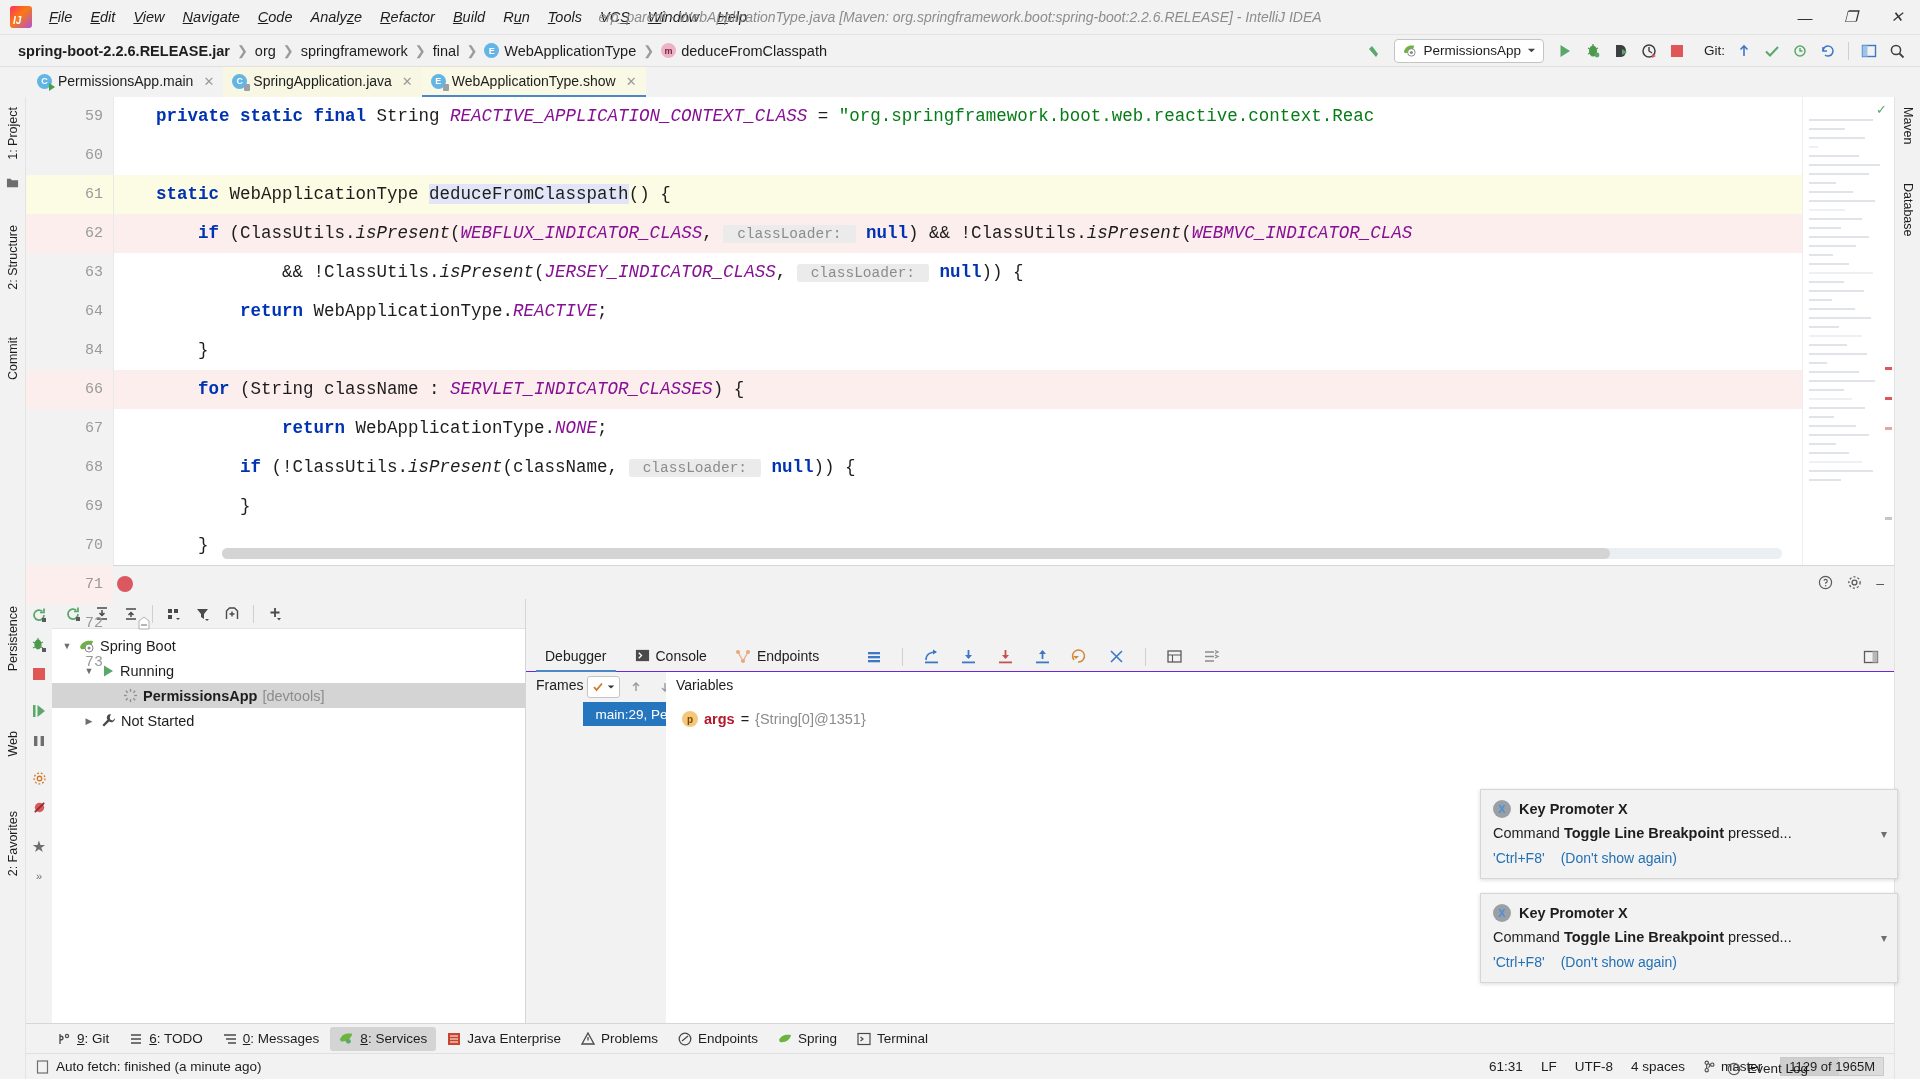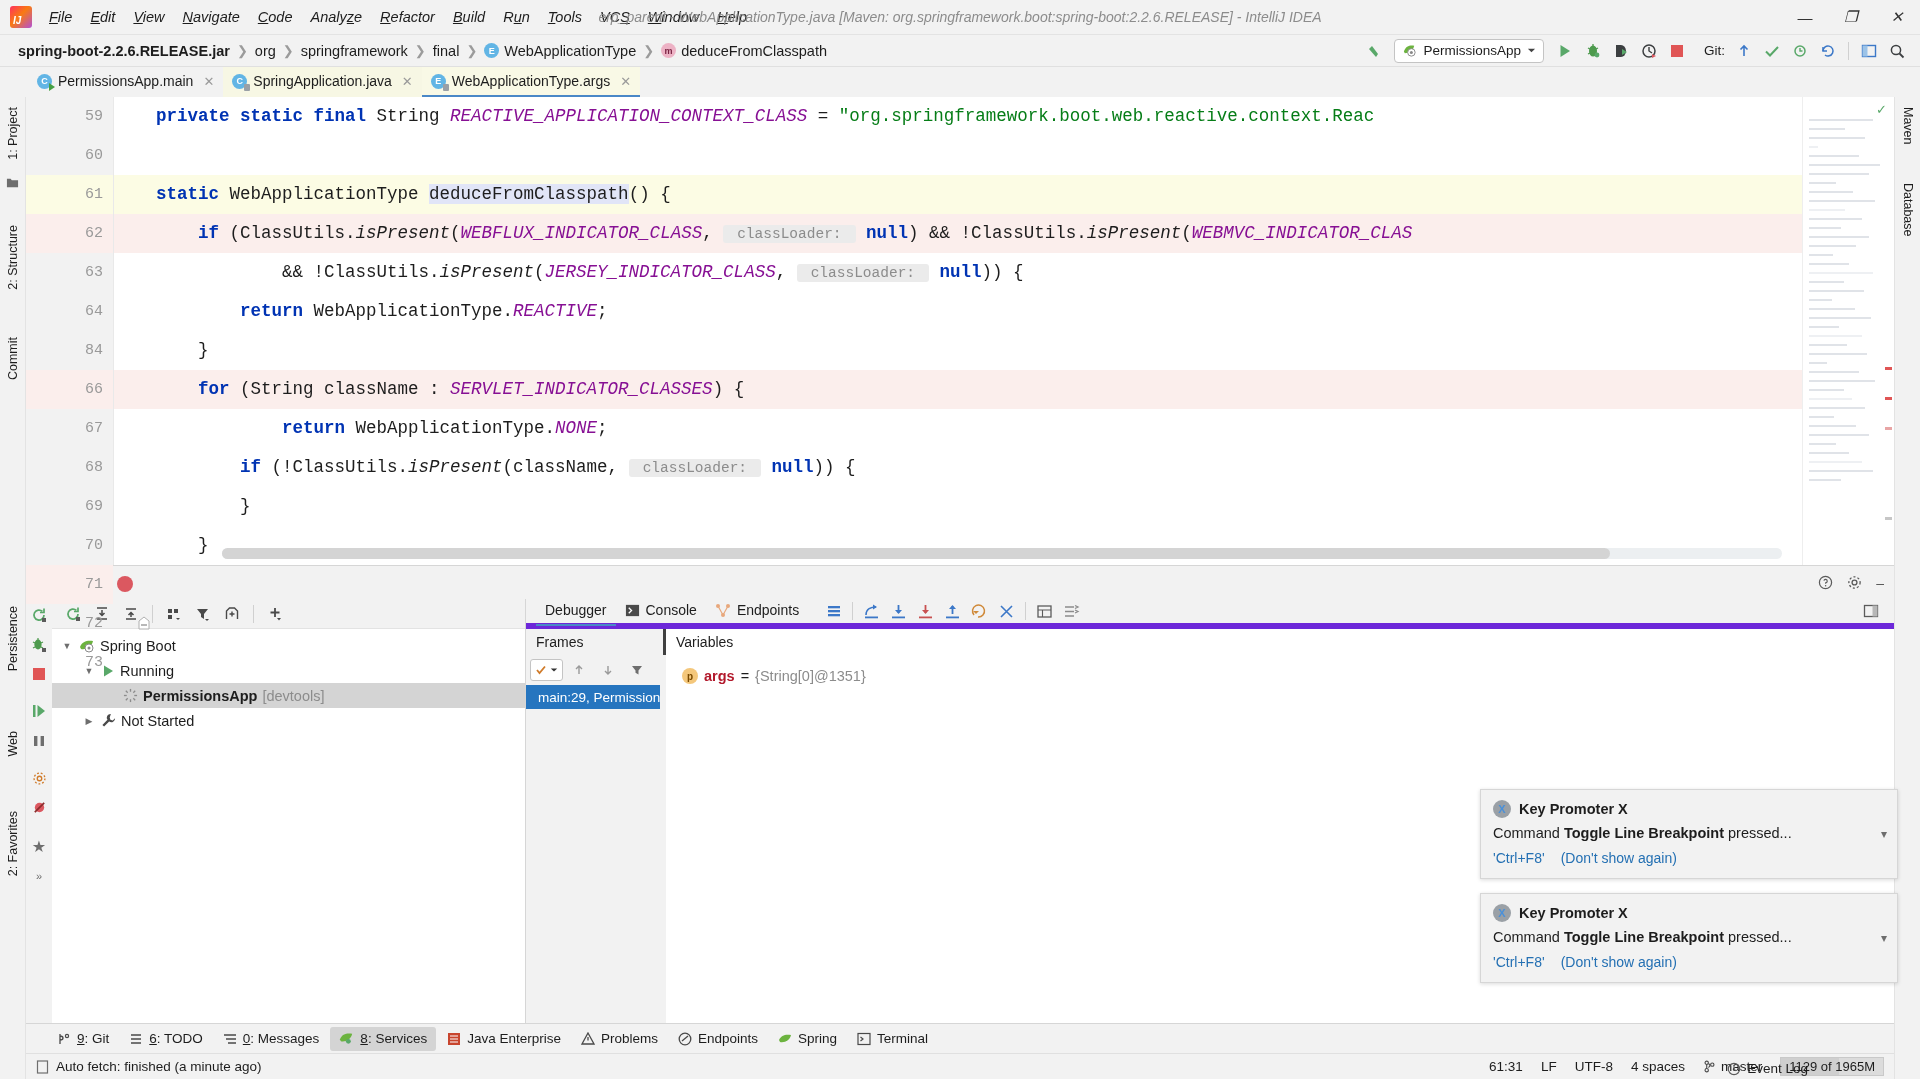--- a/index.html
+++ b/index.html
@@ -133,27 +133,27 @@
   .ttb { width:26px; height:24px; display:flex; align-items:center; justify-content:center; color:#4a4a4a; font-size:14px;}
   .tree { flex:1 1 auto; background:#fff; overflow:hidden; font-size:14.5px; color:#1d1d1d; padding-top:4px;}
   .tnode { height:25px; display:flex; align-items:center; gap:5px; padding-left:8px; white-space:nowrap;}
   .tnode.sel { background:#d4d4d4; }
   .tw { width:14px; display:inline-flex; justify-content:center; color:#6e6e6e; font-size:9px;}
   .tnode .nm { font-size:14.5px; }
   .tnode .nm.b { font-weight:bold; }
   .dim { color:#8c8c8c; }
 
   .dbg-col { flex:1 1 auto; display:flex; flex-direction:column; min-width:0; }
-  .dbg-tabs { height:30px; flex:0 0 30px; display:flex; align-items:center; gap:0; padding-left:10px; border-bottom:6px solid #6d28d9;}
+  .dbg-tabs { height:30px; flex:0 0 30px; display:flex; align-items:center; gap:10px; padding-left:10px; border-bottom:1px solid #6d28d9;margin-top:43px;}
   .dtab { display:flex; align-items:center; gap:6px; padding:4px 9px; font-size:14px; color:#1d1d1d; height:30px; border-bottom:2px solid transparent;}
   .dtab.active { border-bottom:2px solid #4a88c7; }
   .dtb { width:27px; height:24px; display:flex; align-items:center; justify-content:center; color:#5b5b5b;}
 
   .dbg-body { flex:1 1 auto; display:flex; min-height:0; }
-  .frames-col { width:140px; flex:0 0 140px; display:flex; flex-direction:column; border-right:3px solid #404040;}
+  .frames-col { width:140px; flex:0 0 140px; display:flex; border-right:3px solid #404040;}
   .pane-title { height:26px; flex:0 0 26px; display:flex; align-items:center; padding-left:10px; font-size:14px; color:#1d1d1d;}
   .frames-inner { flex:1 1 auto; display:flex; min-height:0; }
   .frames-list { flex:1 1 auto; background:#f2f2f2; }
   .frames-tb { height:30px; display:flex; align-items:center; gap:3px; padding-left:4px; }
   .fcombo { border:1px solid #c4c4c4; background:#fff; border-radius:3px; height:22px; display:flex; align-items:center; gap:3px; padding:0 4px; font-size:12px; }
   .frame-item { height:24px; background:#2675bf; color:#fff; font-size:13.5px; display:flex; align-items:center; padding-left:12px; white-space:nowrap; overflow:hidden;}
   .frames-side { width:32px; flex:0 0 32px; display:flex; flex-direction:column; align-items:center; gap:12px; padding-top:6px; background:#f2f2f2; color:#5b5b5b; font-size:16px;}
   .vars-col { flex:1 1 auto; display:flex; flex-direction:column; min-width:0; background:#fff;}
   .vars-list { flex:1 1 auto; padding:10px 0 0 16px; font-size:14.5px; }
   .var-row { display:flex; align-items:center; gap:6px; height:22px;}
@@ -346,21 +346,21 @@
         <span>PermissionsApp.main</span>
         <span class="x">✕</span>
       </div>
       <div class="etab y">
         <span class="ficon c">C<span class="lock"></span></span>
         <span>SpringApplication.java</span>
         <span class="x">✕</span>
       </div>
       <div class="etab active">
         <span class="ficon e">E<span class="lock"></span></span>
-        <span>WebApplicationType.args</span>
+        <span>WebApplicationType.show</span>
         <span class="x">✕</span>
       </div>
     </div>
 
   <div class="main">
 
     <div class="leftrail">
       <span class="rail-txt rot180">1: Project</span>
       <span class="rail-ico">
         <svg width="13" height="13" viewBox="0 0 14 14">

